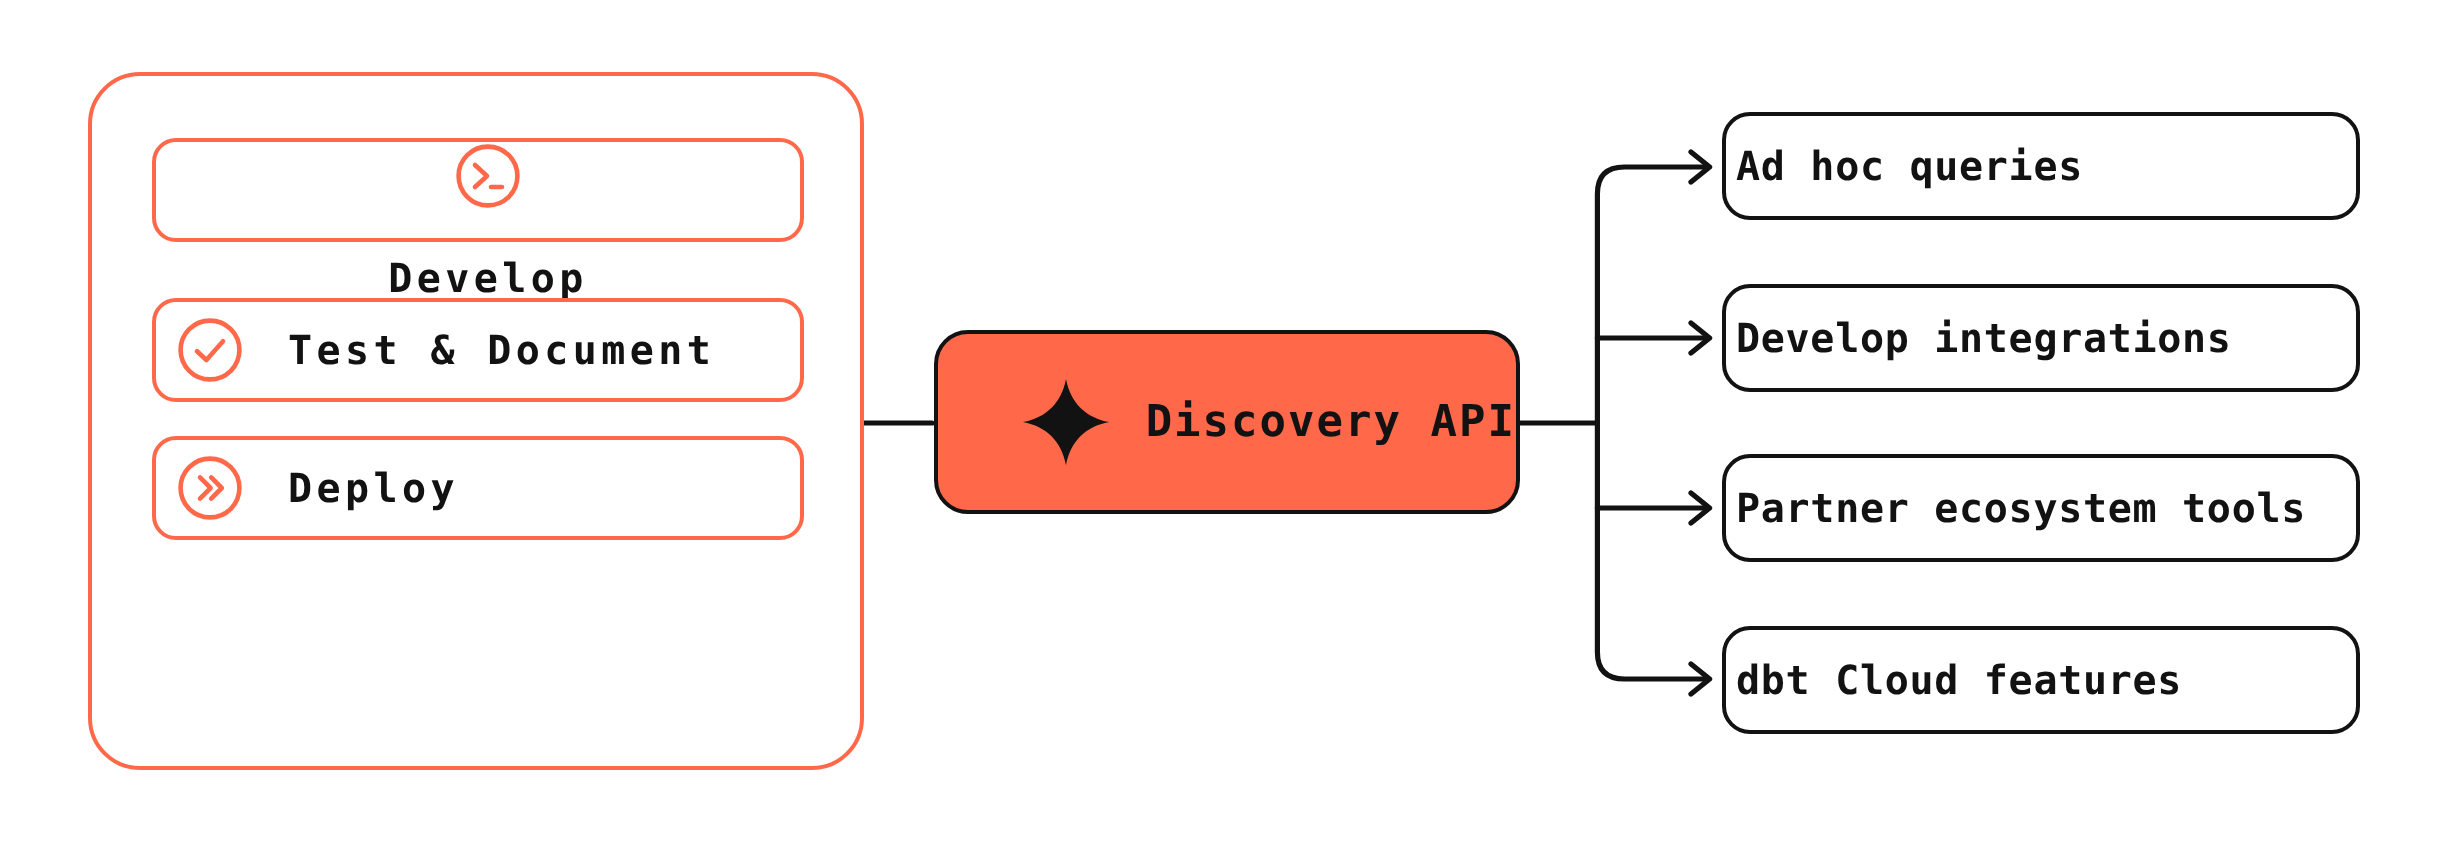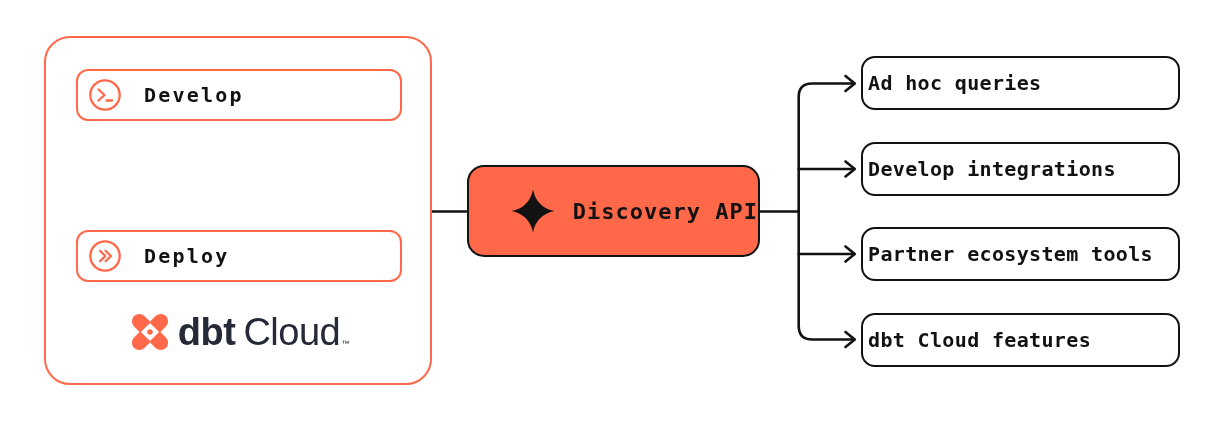--- a/index.html
+++ b/index.html
@@ -56,52 +56,46 @@
     <path d="M798.7 169 H853.5"></path>
     <path d="M845.5 161.5 L854.8 169 L845.5 176.5"></path>
     <path d="M798.7 254 H853.5"></path>
     <path d="M845.5 246.5 L854.8 254 L845.5 261.5"></path>
     <path d="M798.7 211.5 V326 Q798.7 339.5 812.2 339.5 H853.5"></path>
     <path d="M845.5 332 L854.8 339.5 L845.5 347"></path>
   </svg>
 
   <div class="panel">
 
-    <div class="feature" style="top:31px;">
+    <div class="feature" style="top:31px;flex-direction:column;">
       <svg class="icon" width="34" height="34" viewBox="0 0 34 34" fill="none" stroke="#FF694A" stroke-width="2.3" stroke-linecap="round" stroke-linejoin="round">
         <circle cx="17" cy="17" r="14.7"></circle>
         <path d="M10.5 11.5 L16.5 17 L10.5 22.5"></path>
         <path d="M18.5 22.5 H24"></path>
       </svg>
       <span class="feature-label">Develop</span>
     </div>
 
+    <div class="feature" style="top:111px;">
+      <svg class="icon" width="34" height="34" viewBox="0 0 34 34" fill="none" stroke="#FF694A" stroke-width="2.3" stroke-linecap="round" stroke-linejoin="round">
+        <circle cx="17" cy="17" r="14.7"></circle>
+        <path d="M10.5 17.6 L15.2 22 L23.5 12.6"></path>
+      </svg>
+      <span class="feature-label">Test &amp; Document</span>
+    </div>
 
-    <div class="feature" style="top:192px;align-items:center;">
+    <div class="feature" style="top:180px;align-items:center;">
       <svg class="icon" width="34" height="34" viewBox="0 0 34 34" fill="none" stroke="#FF694A" stroke-width="2.3" stroke-linecap="round" stroke-linejoin="round">
         <circle cx="17" cy="17" r="14.7"></circle>
         <path d="M12 11.7 L17.3 17 L12 22.3"></path>
         <path d="M17.6 11.7 L22.9 17 L17.6 22.3"></path>
       </svg>
       <span class="feature-label">Deploy</span>
     </div>
 
-    <div class="logo-row">
-      <svg class="icon" width="46" height="46" viewBox="0 0 100 100">
-        <g fill="#FF694A">
-          <rect x="1" y="34" width="98" height="32" rx="16" transform="rotate(45 50 50)"></rect>
-          <rect x="1" y="34" width="98" height="32" rx="16" transform="rotate(-45 50 50)"></rect>
-        </g>
-        <rect x="36" y="36" width="28" height="28" transform="rotate(45 50 50)" fill="#ffffff"></rect>
-        <circle cx="50" cy="50" r="6" fill="#FF694A"></circle>
-      </svg>
-      <span class="logo-text logo-dbt">dbt</span>
-      <span class="logo-text logo-cloud">Cloud</span>
-      <span class="logo-tm">™</span>
-    </div>
   </div>
 
   <div class="api">
     <svg class="icon" width="46" height="46" viewBox="0 0 48 48">
       <path fill="#121212" d="M24 1.5 C26.3 13.8 34.2 21.7 46.5 24 C34.2 26.3 26.3 34.2 24 46.5 C21.7 34.2 13.8 26.3 1.5 24 C13.8 21.7 21.7 13.8 24 1.5 Z"></path>
     </svg>
     <span class="api-label">Discovery API</span>
   </div>
 
   <div class="output" style="top:56px;">

